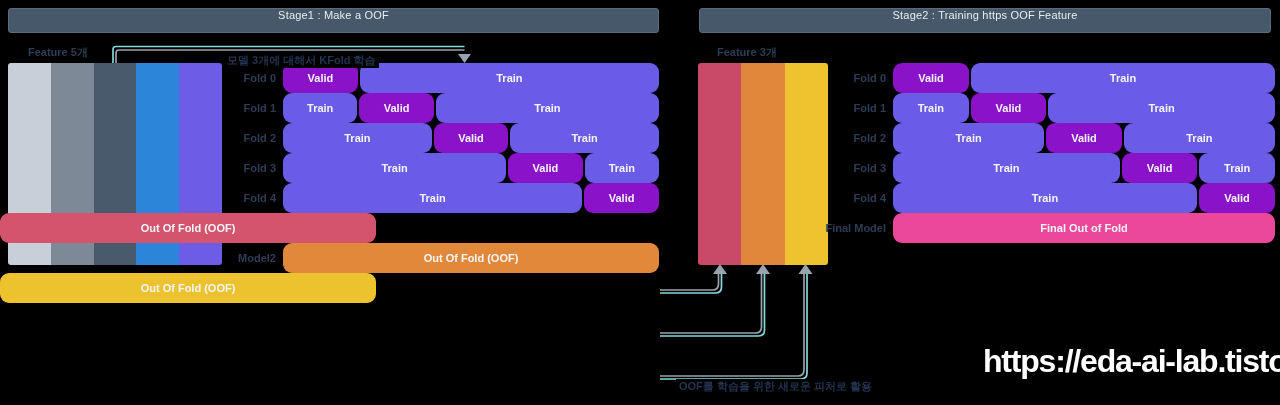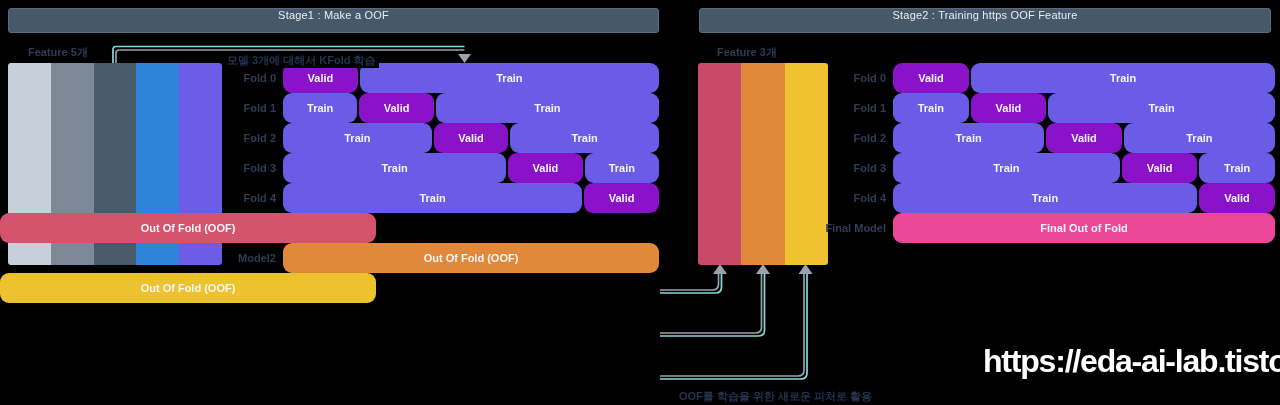--- a/index.html
+++ b/index.html
@@ -46,21 +46,21 @@
   }
   #arrows{position:absolute;left:0;top:0;z-index:1;pointer-events:none;}
   .a-cyan{stroke:var(--c-arrow-cyan);stroke-width:1.7;fill:none;}
   .a-gray{stroke:var(--c-arrow-gray);stroke-width:1.7;fill:none;}
   .a-head{fill:var(--c-arrow-gray);stroke:none;}
   .note{
     position:absolute;z-index:5;font-size:11px;font-weight:bold;
     color:var(--c-note);background:var(--c-bg,#000);padding:0 3px;white-space:nowrap;
   }
   #kfold-note{left:224px;top:41px;margin-top:12px;}
-  #oof-note{left:676px;top:389px;}
+  #oof-note{left:676px;top:379px;}
   #watermark{
     position:absolute;left:983px;top:343px;z-index:10;
     color:var(--c-watermark);font-size:32px;font-weight:bold;
     letter-spacing:-1.2px;white-space:nowrap;
   }
 </style>
 </head>
 <body>
 
 <div id="canvas">

